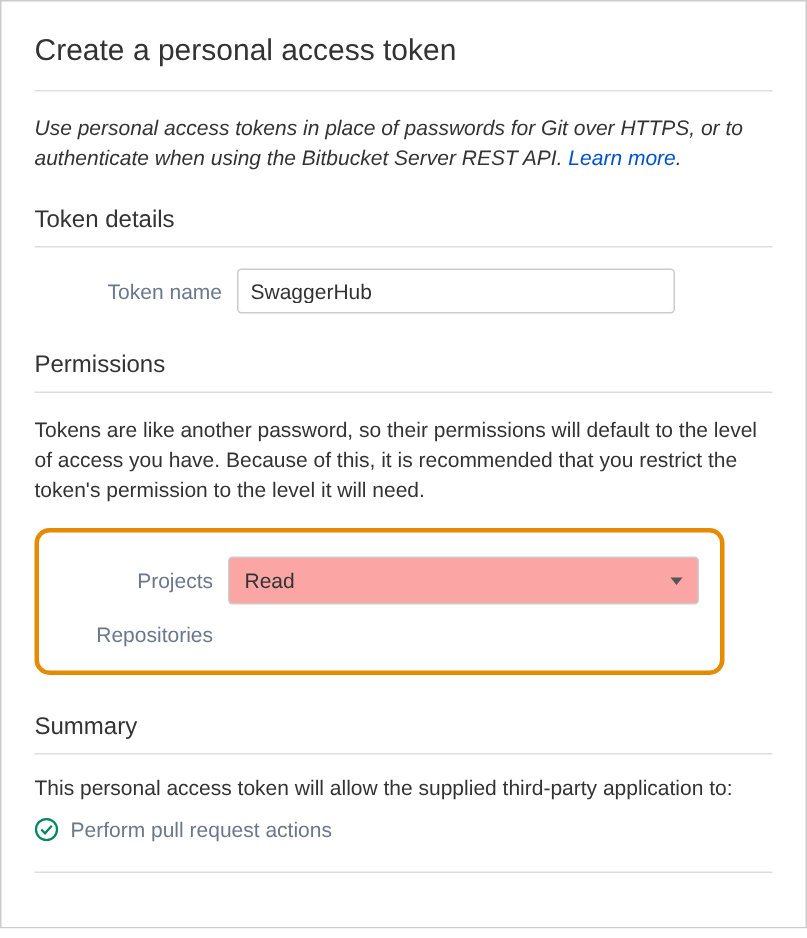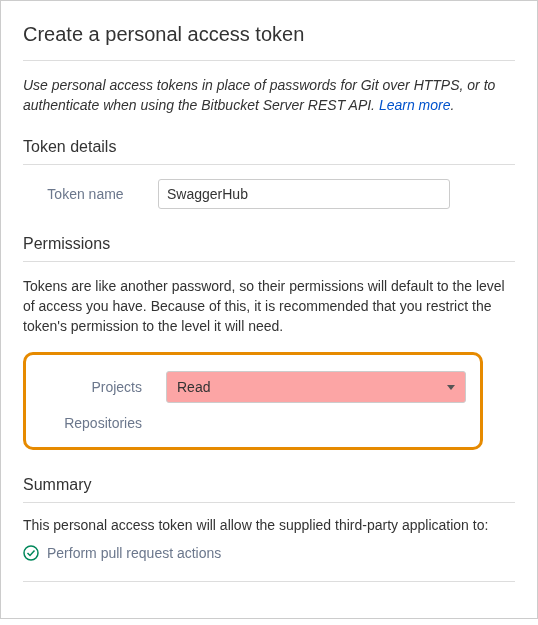--- a/index.html
+++ b/index.html
@@ -38,21 +38,21 @@
       margin-bottom: 14px;
     }
     .field-row {
       display: flex;
       align-items: center;
       margin-bottom: 26px;
       gap: 10px;
     }
     .field-label {
       width: 125px;
-      text-align: center;
+      text-align: right;
       color: #6b778c;
       font-size: 14px;
     }
     .text-input {
       width: 292px;
       height: 30px;
       border: 1px solid #ccc;
       border-radius: 3px;
       padding: 4px 8px;
       font-size: 14px;
@@ -66,21 +66,21 @@
     .perm-box {
       border: 3px solid #e68a00;
       border-radius: 10px;
       padding: 10px 14px 10px 0;
       margin-bottom: 26px;
       width: 460px;
     }
     .perm-row {
       display: flex;
       align-items: center;
-      gap: 24px;
+      gap: 10px;
       padding: 6px 0;
     }
     .perm-label {
       width: 116px;
       text-align: right;
       color: #6b778c;
     }
     .select-wrap {
       position: relative;
       flex: 1;

